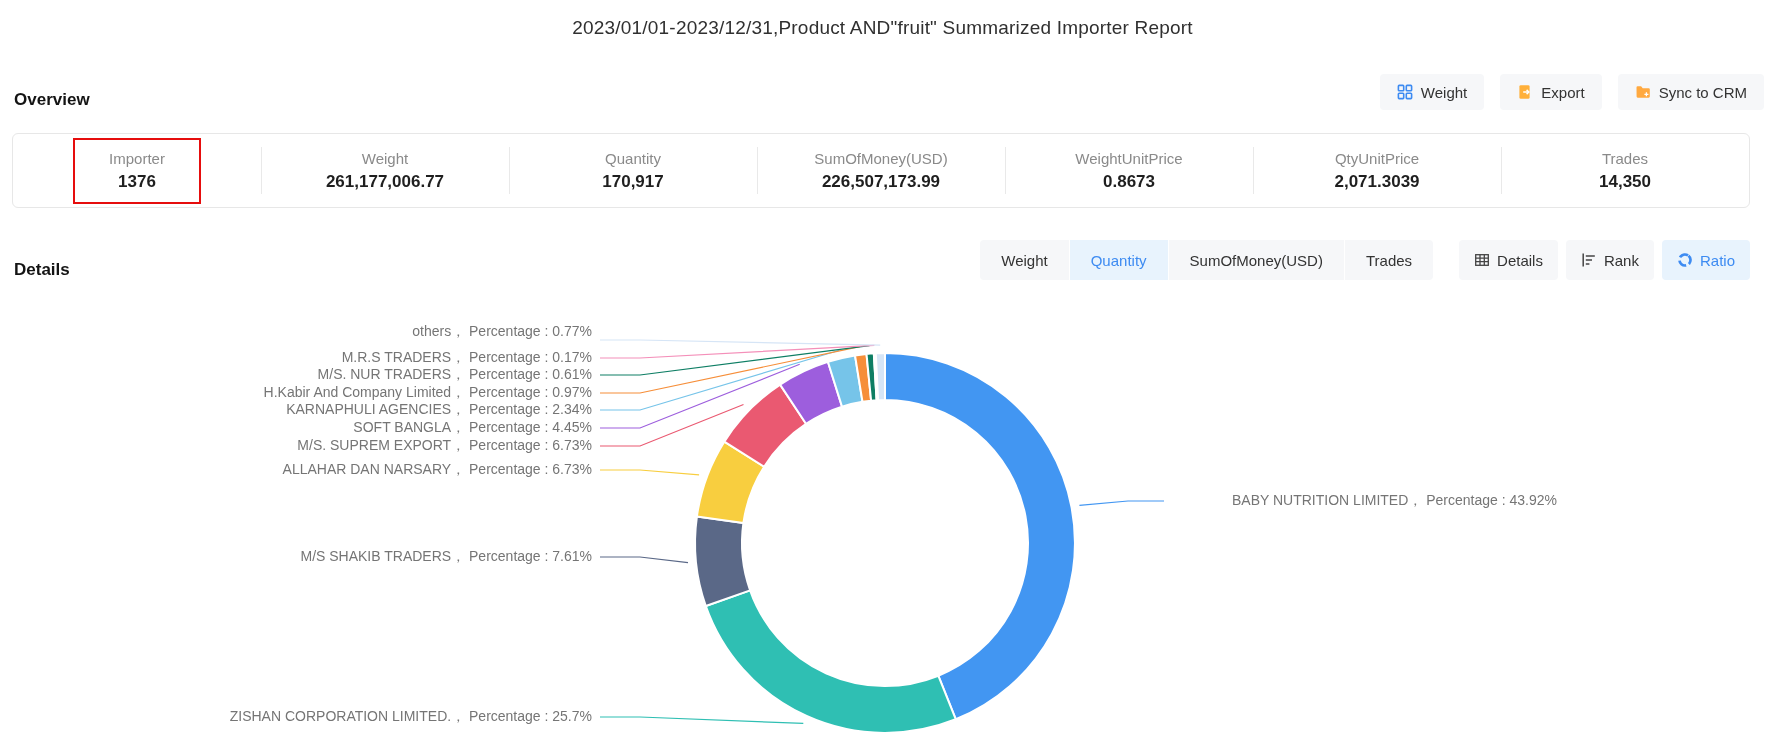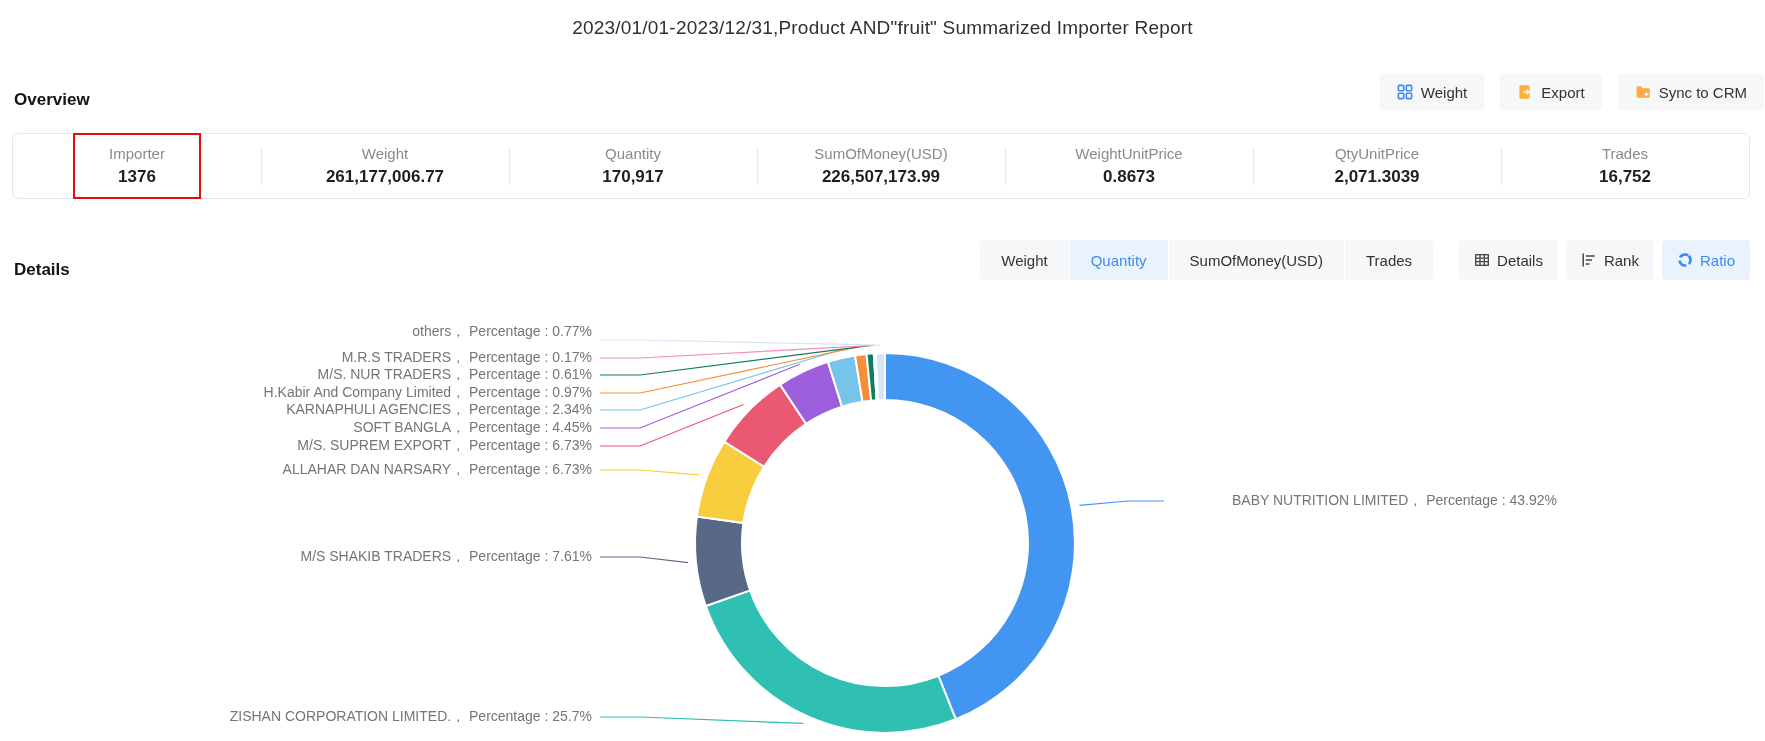--- a/index.html
+++ b/index.html
@@ -11,21 +11,21 @@
 
   .section-header{position:absolute;left:14px;right:1px;top:74px;height:36px;
     display:flex;justify-content:space-between;align-items:flex-end;}
   .heading{font-size:17px;font-weight:bold;color:#141414;}
   .actions{display:flex;gap:16px;}
   .ov-btn{display:inline-flex;align-items:center;gap:8px;height:36px;padding:0 17px;
     background:#f6f7f9;border:none;border-radius:4px;font-size:15px;color:#333;
     font-family:inherit;cursor:pointer;}
   .ov-btn svg{display:block;}
 
-  .stats-card{position:absolute;left:12px;top:133px;width:1738px;height:66px;
+  .stats-card{position:absolute;left:12px;top:133px;width:1738px;height:75px;
     border:1px solid #e7e7e7;border-radius:6px;display:flex;box-sizing:border-box;background:#fff;}
   .stat{flex:1;position:relative;display:flex;flex-direction:column;align-items:center;
     justify-content:center;gap:5px;}
   .stat + .stat::before{content:"";position:absolute;left:0;top:13px;bottom:13px;width:1px;background:#e9e9e9;}
   .stat-label{font-size:15px;color:#8a8a8a;}
   .stat-value{font-size:17px;font-weight:bold;color:#1f1f1f;}
   .red-box{position:absolute;left:50%;top:50%;transform:translate(-50%,-50%);
     width:124px;height:62px;border:2px solid #e60d0d;pointer-events:none;}
 
   .details-header{position:absolute;left:14px;right:15px;top:240px;height:40px;
@@ -116,21 +116,21 @@
       <div class="stat">
         <div class="stat-label">WeightUnitPrice</div>
         <div class="stat-value">0.8673</div>
       </div>
       <div class="stat">
         <div class="stat-label">QtyUnitPrice</div>
         <div class="stat-value">2,071.3039</div>
       </div>
       <div class="stat">
         <div class="stat-label">Trades</div>
-        <div class="stat-value">16,752</div>
+        <div class="stat-value">14,350</div>
       </div>
     </div>
 
   <div class="details-header">
     <div class="heading">Details</div>
     <div class="controls">
       <div class="tab-group" id="tab-group">
           <div class="tab">Weight</div>
           <div class="tab active">Quantity</div>
           <div class="tab">SumOfMoney(USD)</div>

